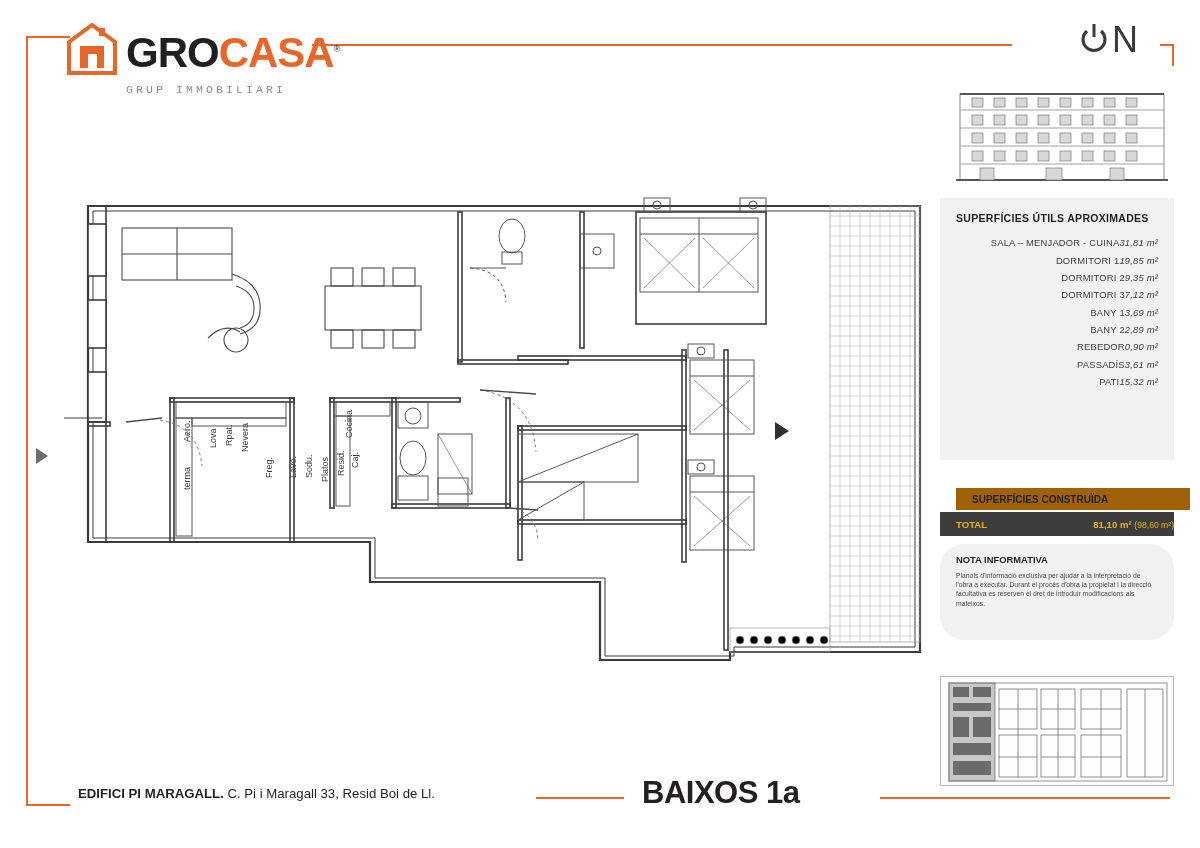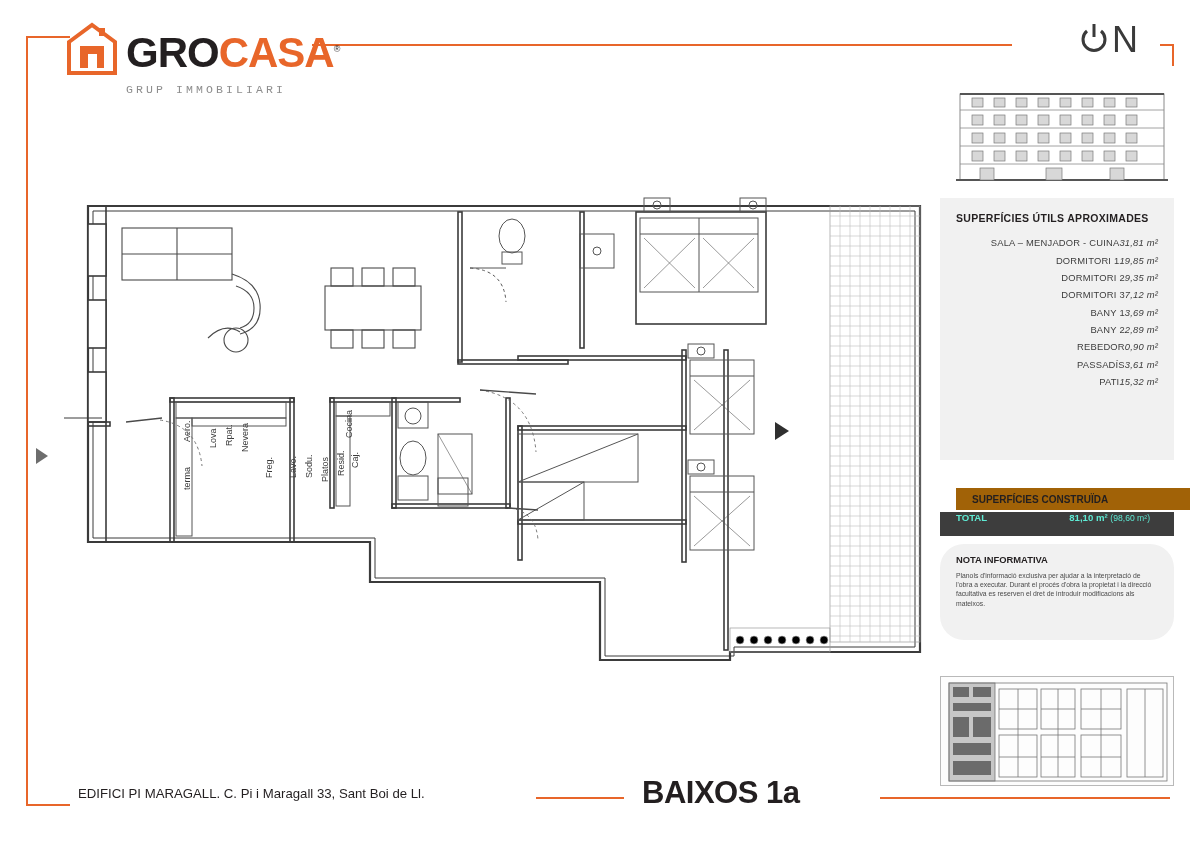--- a/index.html
+++ b/index.html
@@ -42,35 +42,35 @@
 
   
   .panel-utils { position:absolute; left:940px; top:198px; width:234px; height:262px; background:#f1f1f1; }
   .panel-utils h3 { margin:0; padding:14px 16px 10px 16px; font-size:10.5px; font-weight:bold; letter-spacing:.3px; color:#231f20; }
   .util-row { display:flex; justify-content:flex-end; padding:3.2px 16px; font-size:9.4px; color:#3c3c3c; }
   .util-row .lbl { letter-spacing:.2px; }
   .util-row .val { letter-spacing:.2px;font-style:italic; }
 
   .panel-built-head { position:absolute; left:940px; top:488px; width:234px; height:22px; background:#a16207;margin-left:16px; }
   .panel-built-head span { display:block; padding:6px 16px; font-size:10px; font-weight:bold; }
-  .panel-built-total { position:absolute; left:940px; top:512px; width:234px; height:24px; background:#3d3d3d; color:#5eead4; display:flex; align-items:flex-start; }
+  .panel-built-total { position:absolute; left:940px; top:512px; width:234px; height:24px; background:#3d3d3d; color:#eab308; display:flex; align-items:center; }
   .panel-built-total .t-lbl { font-size:9.6px; font-weight:bold; padding-left:16px; }
-  .panel-built-total .t-val { font-size:9.6px; font-weight:bold; margin-left:auto; padding-right:24px; }
+  .panel-built-total .t-val { font-size:9.6px; font-weight:bold; margin-left:auto; padding-right:0; }
   .panel-built-total .t-val small { font-weight:normal; font-size:8.6px; }
 
   .panel-note { position:absolute; left:940px; top:544px; width:234px; height:96px; background:#f1f1f1;border-radius:24px; }
   .panel-note h4 { margin:0; padding:10px 16px 6px 16px; font-size:9.4px; font-weight:bold; }
   .panel-note p { margin:0; padding:0 16px; font-size:6.8px; line-height:9.2px; color:#4a4a4a; }
 
   
   .keyplan { position:absolute; left:940px; top:676px; width:234px; height:110px; border:1px solid #b9b9b9; background:#fff; overflow:hidden; }
 
   
   .footer-left { position:absolute; left:78px; top:786px; font-size:13.2px; color:#231f20; }
-  .footer-left b { font-weight:normal; }
+  .footer-left b { font-weight:bold; }
   .footer-title { position:absolute; left:642px; top:775px; font-size:31px; font-weight:bold; letter-spacing:-.5px; color:#231f20; }
 
   
   .plan { position:absolute; left:40px; top:190px; width:890px; height:500px; }
   .plan svg { display:block; }
 
   .arrow-left { position:absolute; left:36px; top:448px; width:0; height:0;
     border-top:8px solid transparent; border-bottom:8px solid transparent; border-left:12px solid #6d6d6d; }
 </style>
 </head>
@@ -472,17 +472,17 @@
       <line x1="24" y1="228" x2="62" y2="228" stroke="#3b3b3b" stroke-width="1"></line>
 
       <g stroke="#555" stroke-width="1" fill="none">
         <rect x="398" y="244" width="34" height="60"></rect>
         <line x1="398" y1="244" x2="432" y2="304" stroke-width="0.6"></line>
       </g>
     </svg>
   </div>
 
   <div class="footer-left">
-    <b>EDIFICI PI MARAGALL.</b><span> C. Pi i Maragall 33, Sant Boi de Ll.</span>
+    <b>EDIFICI PI MARAGALL.</b><span> C. Pi i Maragall 33, Resid Boi de Ll.</span>
   </div>
   <div class="footer-title">BAIXOS 1a</div>
 
 </div>
 
 </body></html>

